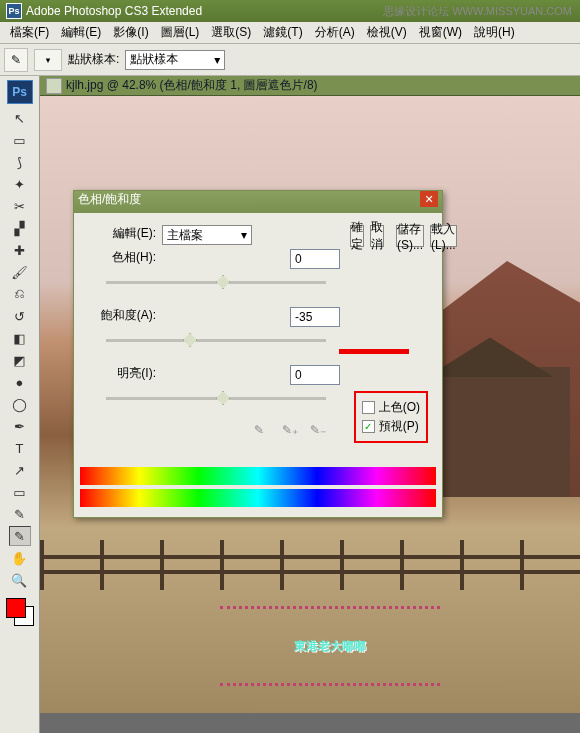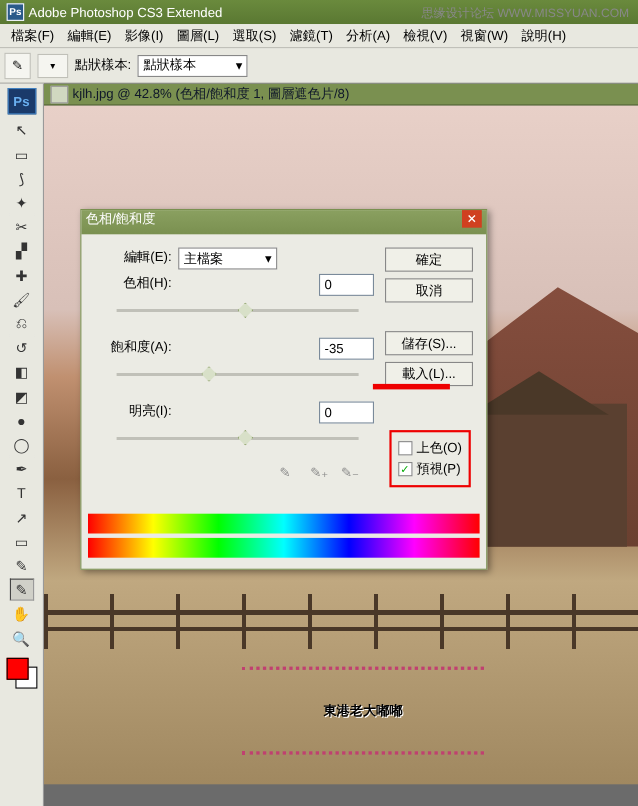--- a/index.html
+++ b/index.html
@@ -28,36 +28,36 @@
 .mountain{position:absolute;top:20%;left:10%;right:0;height:45%;background:linear-gradient(#8a5040,#6a4030);clip-path:polygon(0 60%,15% 20%,30% 40%,50% 10%,70% 35%,85% 15%,100% 30%,100% 100%,0 100%)}
 .barn{position:absolute;right:10px;top:44%;width:150px;height:130px;background:#5a4030}
 .barn-roof{position:absolute;right:0;top:-30px;width:160px;height:40px;background:#4a3828;clip-path:polygon(10% 100%,50% 0,90% 100%)}
 .fence{position:absolute;bottom:20%;left:0;right:0;height:50px;background:repeating-linear-gradient(90deg,#4a3828 0,#4a3828 4px,transparent 4px,transparent 60px),linear-gradient(transparent 15px,#4a3828 15px,#4a3828 19px,transparent 19px,transparent 30px,#4a3828 30px,#4a3828 34px,transparent 34px)}
 .statusbar{position:absolute;bottom:0;left:0;right:0;height:20px;background:#e8e8e0;border-top:1px solid #999;display:flex;align-items:center;padding:0 6px;gap:10px}
 .dialog{position:absolute;left:73px;top:190px;width:370px;background:#ebebe4;border:1px solid #7a9050;box-shadow:2px 2px 6px rgba(0,0,0,.4)}
 .dlg-title{background:linear-gradient(#8aa060,#7a9050);height:22px;display:flex;align-items:flex-start;justify-content:space-between;padding:0 4px;color:#fff}
 .dlg-close{width:18px;height:16px;background:#d04020;color:#fff;display:flex;align-items:center;justify-content:center;font-size:11px;cursor:pointer}
 .dlg-body{padding:12px;display:flex;gap:10px}
 .dlg-left{flex:1}
-.dlg-right{width:80px;display:flex;flex-direction:column;gap:6px}
+.dlg-right{width:80px;display:flex;flex-direction:row;gap:6px}
 .btn{height:22px;background:#f0f0e8;border:1px solid #888;display:flex;align-items:center;justify-content:center;cursor:pointer}
 .row{display:flex;align-items:flex-start;margin-bottom:4px}
 .row label{width:70px;text-align:right;margin-right:6px}
 .row .inp{width:50px;height:20px;background:#fff;border:1px solid #7a8a9a;padding:0 4px;text-align:left}
 .row .sel2{width:90px;height:20px;background:#fff;border:1px solid #888;display:flex;align-items:center;padding:0 4px;justify-content:space-between}
 .slider{height:20px;margin:2px 0 14px 20px;position:relative;background:linear-gradient(transparent 8px,#c0c0b8 8px,#c0c0b8 11px,transparent 11px);width:220px}
 .slider .thumb{position:absolute;top:2px;width:14px;height:14px;background:#d8e0c8;border:1px solid #7a9050;clip-path:polygon(50% 0,100% 50%,50% 100%,0 50%)}
 .redline{position:absolute;height:5px;background:#e00;left:253px;top:124px;width:70px}
 .eyedrops{display:flex;gap:8px;justify-content:flex-end;margin:8px 0;padding-right:10px}
 .eyedrops .ed{width:20px;height:20px;color:#888}
 .spectrum{height:18px;margin:4px 6px;background:linear-gradient(90deg,#f00,#ff0,#0f0,#0ff,#00f,#f0f,#f00)}
 .chk-box{border:2px solid #e00;padding:4px 6px;position:absolute;right:14px;bottom:74px;background:#ebebe4}
 .chk-row{display:flex;align-items:center;gap:4px;margin:2px 0}
 .chk{width:13px;height:13px;background:#fff;border:1px solid #888;display:flex;align-items:center;justify-content:center;font-size:10px;color:#0a0}
-.footer-deco{position:absolute;left:180px;top:530px;width:220px;height:80px;color:#000000;font-size:22px;font-weight:bold;text-shadow:1px 1px #fff;display:flex;align-items:center;justify-content:center;border-top:3px dotted #c04070;border-bottom:3px dotted #c04070}
+.footer-deco{position:absolute;left:180px;top:530px;width:220px;height:80px;color:#5eead4;font-size:22px;font-weight:bold;text-shadow:1px 1px #fff;display:flex;align-items:center;justify-content:center;border-top:3px dotted #c04070;border-bottom:3px dotted #c04070}
 </style>
 </head>
 <body>
 
 <div class="titlebar">
   <div class="logo">Ps</div>
   <span>Adobe Photoshop CS3 Extended</span>
 </div>
 <div class="watermark">思缘设计论坛 WWW.MISSYUAN.COM</div>
 

